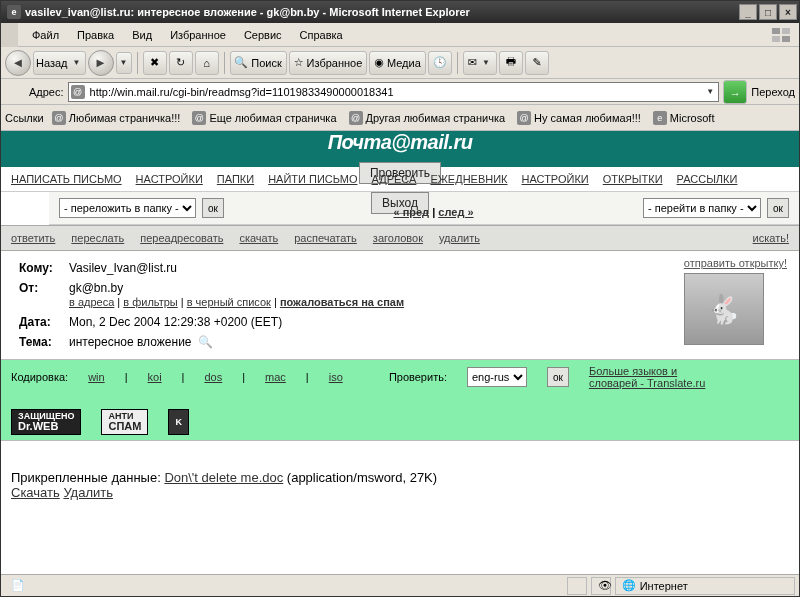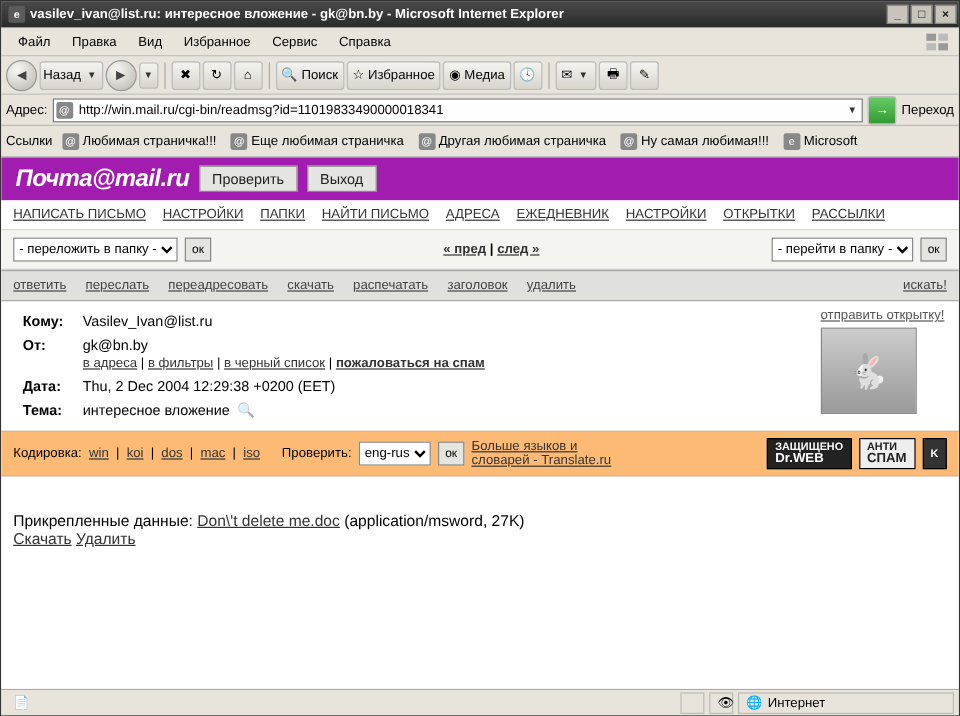--- a/index.html
+++ b/index.html
@@ -3,61 +3,61 @@
 <meta charset="utf-8">
 <style>
   * { box-sizing: border-box; }
   body { margin: 0; font-family: Tahoma, Arial, sans-serif; font-size: 11px; background: #fff; overflow: hidden; }
   .window { width: 800px; height: 597px; border: 1px solid #333; background: #d4d0c8; display: flex; flex-direction: column; }
   .titlebar { background: linear-gradient(#4a4a4a, #2a2a2a); color: #fff; height: 22px; display: flex; align-items: center; padding: 0 2px 0 6px; font-size: 11px; font-weight: bold; }
   .titlebar-icon { width: 14px; height: 14px; margin-right: 4px; background: #5a5a5a; border-radius: 2px; display:inline-flex; align-items:center; justify-content:center; font-size:9px;}
   .titlebar-text { flex: 1; overflow: hidden; white-space: nowrap; }
   .winbtns { display: flex; gap: 2px; }
   .winbtn { width: 18px; height: 16px; background: #c8c4bc; border: 1px solid #888; display: inline-flex; align-items: center; justify-content: center; font-size: 10px; font-weight: bold; color: #222; }
-  .menubar { height: 24px; background: #e8e4dc; display: flex; align-items: center; padding: 0 6px; gap: 2px; border-bottom: 1px solid #bbb; }
+  .menubar { height: 24px; background: #e8e4dc; display: flex; align-items: center; padding: 0 6px; gap: 2px; border-bottom: 1px solid #bbb; margin-left: 17px; }
   .menuitem { padding: 2px 8px; cursor: default; }
   .menulogo { margin-left: auto; width: 24px; height: 20px; display: inline-flex; align-items: center; justify-content: center; }
   .toolbar { height: 32px; background: #e8e4dc; display: flex; align-items: center; padding: 0 4px; gap: 2px; border-bottom: 1px solid #bbb; }
   .tbtn { height: 24px; min-width: 24px; border: 1px solid #bbb; background: linear-gradient(#f4f4f0,#d8d4cc); border-radius: 3px; display: inline-flex; align-items: center; justify-content: center; padding: 0 4px; gap: 3px; font-size:11px;}
   .tbtn.small { min-width:16px; width:14px; height:22px; padding:0;}
   .round { width: 26px; height: 26px; border-radius: 50%; background: radial-gradient(circle at 35% 30%, #f8f8f4, #b8b4ac); border: 1px solid #999; display:inline-flex; align-items:center; justify-content:center; font-size:13px; color:#444;}
   .tb-sep { width:1px; height:22px; background:#aaa; margin:0 3px;}
   .addrbar { height: 26px; background: #e8e4dc; display: flex; align-items: center; padding: 0 4px; gap: 4px; border-bottom: 1px solid #bbb; }
-  .addrlabel { font-size: 11px; }
+  .addrlabel { font-size: 11px; margin-left: 24px; }
   .addrbox { flex: 1; height: 20px; background: #fff; border: 1px solid #7a7a7a; display:flex; align-items:center; padding:0 2px; gap:3px;}
   .addrbox input { flex:1; border:none; font-size:11px; outline:none; height:16px;}
   .linksbar { height: 26px; background: #e8e4dc; display: flex; align-items: center; padding: 0 4px; gap: 4px; border-bottom: 1px solid #bbb; overflow:hidden;}
   .linkitem { display:inline-flex; align-items:center; gap:3px; padding:2px 4px; font-size:11px; white-space:nowrap;}
   .favicon { width:14px; height:14px; background:#888; border-radius:2px; display:inline-flex; align-items:center; justify-content:center; font-size:9px; color:#fff;}
   .content { flex:1; background:#fff; overflow:auto; position:relative;}
-  .mailhdr { background:#a21caf; color:#fff; height:36px; display:flex; align-items:center; padding:0 12px; gap:8px;}
+  .mailhdr { background:#0f766e; color:#fff; height:36px; display:flex; align-items:center; padding:0 12px; gap:8px;flex-direction:column;}
   .maillogo { font-size:20px; font-weight:bold; font-style:italic; letter-spacing:-0.5px;}
   .mailbtn { background:#e4e4e0; color:#222; border:1px solid #888; padding:3px 10px; font-size:12px; height:22px; display:inline-flex; align-items:center;}
   .searchwrap { display:flex; align-items:center; gap:4px; flex:1;}
   .searchglass { width:24px; height:24px; display:inline-flex; align-items:center; justify-content:center;}
   .searchbox { flex:1; max-width:230px; height:20px; border:1px solid #888; background:#fff; padding:0 4px; font-size:11px;}
   .navrow { background:#fff; padding:6px 10px; display:flex; gap:14px; border-bottom:1px solid #ccc; font-size:11px;}
   .navrow a { color:#333; text-decoration:underline;}
-  .ctlrow { background:#f4f4f0; padding:6px 10px; display:flex; align-items:center; gap:6px; border-bottom:1px solid #ccc; font-size:11px;}
+  .ctlrow { background:#f4f4f0; padding:6px 10px; display:flex; align-items:flex-end; gap:6px; border-bottom:1px solid #ccc; font-size:11px;margin-left:48px;}
   .selbox { border:1px solid #888; background:#fff; font-size:11px; height:20px;}
   .prevnext { flex:1; text-align:center;}
   .prevnext a { text-decoration:underline; color:#333;}
   .actrow { background:#e0e0dc; padding:6px 10px; display:flex; gap:16px; border-top:1px solid #aaa; border-bottom:1px solid #aaa; font-size:11px;}
   .actrow a { color:#444; text-decoration:underline;}
   .actrow .spacer { flex:1;}
   .msghdr { padding:6px 10px; display:flex; gap:6px; font-size:12px; position:relative;}
   .msgtbl { font-size:12px;}
   .msgtbl td { padding:2px 6px; vertical-align:top;}
   .msgtbl td:first-child { font-weight:bold; width:48px;}
   .fromlinks { font-size:11px;}
   .fromlinks a { text-decoration:underline; color:#333;}
   .cardlink { position:absolute; right:12px; top:6px; text-align:left; font-size:11px;}
   .cardlink a { color:#555; text-decoration:underline;}
   .cardimg { width:80px; height:72px; background:linear-gradient(#ccc,#999); margin-top:4px; border:1px solid #888; display:flex; align-items:center; justify-content:center; font-size:28px;}
-  .encrow { background:#fdba74; padding:5px 10px; display:flex; align-items:center; gap:6px; border-top:1px solid #bbb; border-bottom:1px solid #bbb; font-size:11px; flex-wrap:wrap;}
+  .encrow { background:#86efac; padding:5px 10px; display:flex; align-items:center; gap:20px; border-top:1px solid #bbb; border-bottom:1px solid #bbb; font-size:11px; flex-wrap:wrap;}
   .encrow a { text-decoration:underline; color:#333;}
   .encbadge { height:26px; padding:2px 6px; background:#222; color:#fff; font-size:9px; font-weight:bold; display:inline-flex; flex-direction:column; justify-content:center; line-height:1; border:1px solid #000;}
   .encbadge.lt { background:#eee; color:#222;}
   .attblock { padding:14px 10px; font-size:13px;}
   .attblock a { text-decoration:underline; color:#333;}
   .statusbar { height:22px; background:#e8e4dc; border-top:1px solid #aaa; display:flex; align-items:center; padding:0 4px; gap:4px; font-size:11px;}
   .statusbar .cell { border:1px solid #bbb; height:18px; display:inline-flex; align-items:center; padding:0 6px; gap:4px;}
   .doneicon { width:14px; height:14px; display:inline-flex; align-items:center; justify-content:center; font-size:11px;}
   svg { display:block;}
   .dd { width:12px; display:inline-flex; justify-content:center; font-size:8px; color:#333;}
@@ -219,21 +219,21 @@
             <span class="fromlinks">
               <a>в адреса</a> |
               <a>в фильтры</a> |
               <a>в черный список</a> |
               <b><a>пожаловаться на спам</a></b>
             </span>
           </td>
         </tr>
         <tr>
               <td>Дата:</td>
-              <td>Thu, 2 Dec 2004 12:29:38 +0200 (EET)</td>
+              <td>Mon, 2 Dec 2004 12:29:38 +0200 (EET)</td>
             </tr>
         <tr>
               <td>Тема:</td>
               <td><span>интересное вложение</span>&nbsp;&nbsp;<span style="opacity:0.5;">🔍</span></td>
             </tr>
       </tbody>
         </table>
       <div class="cardlink">
         <a>отправить открытку!</a>
         <div class="cardimg">🐇</div>

